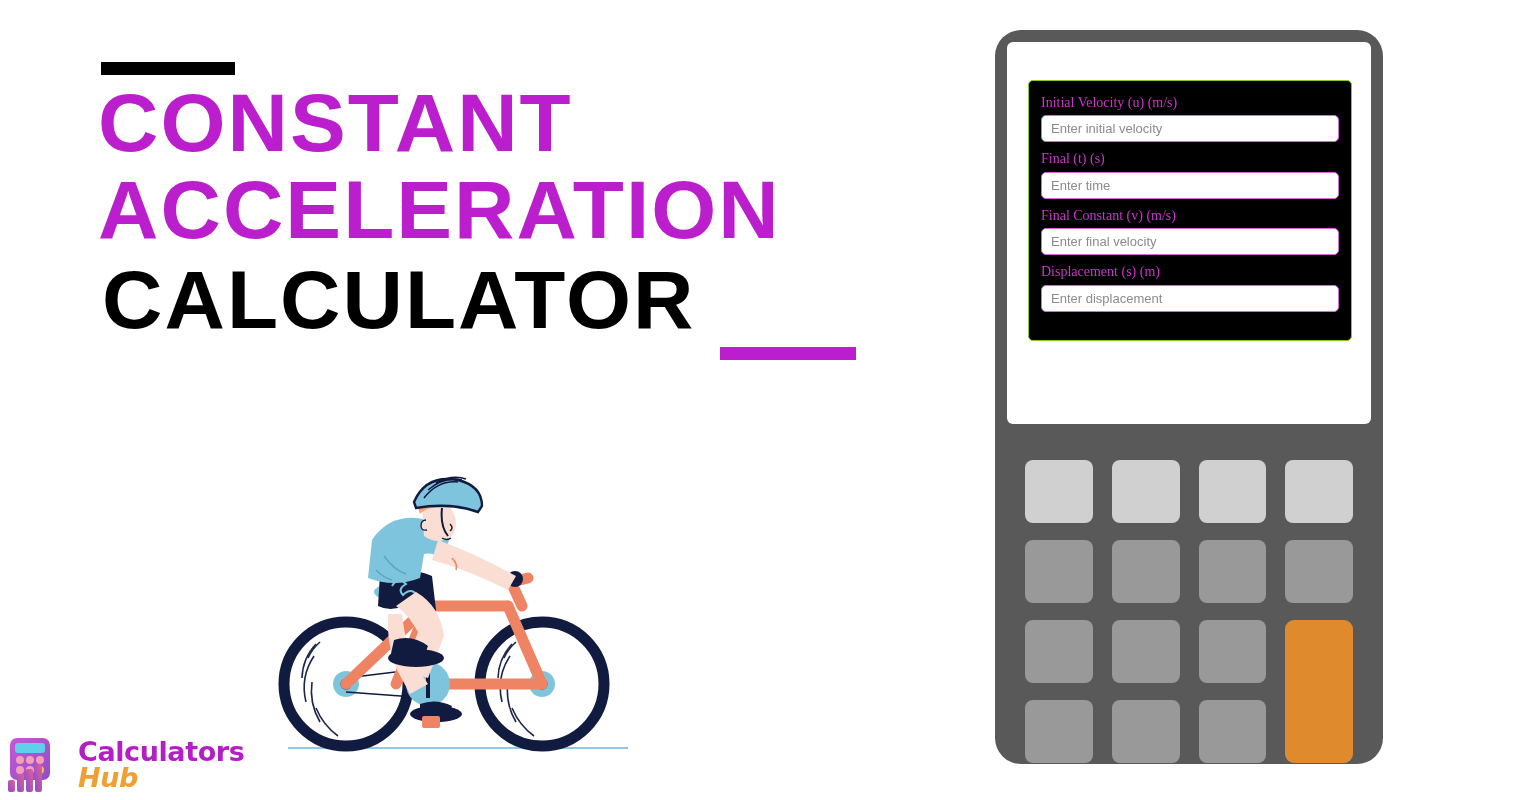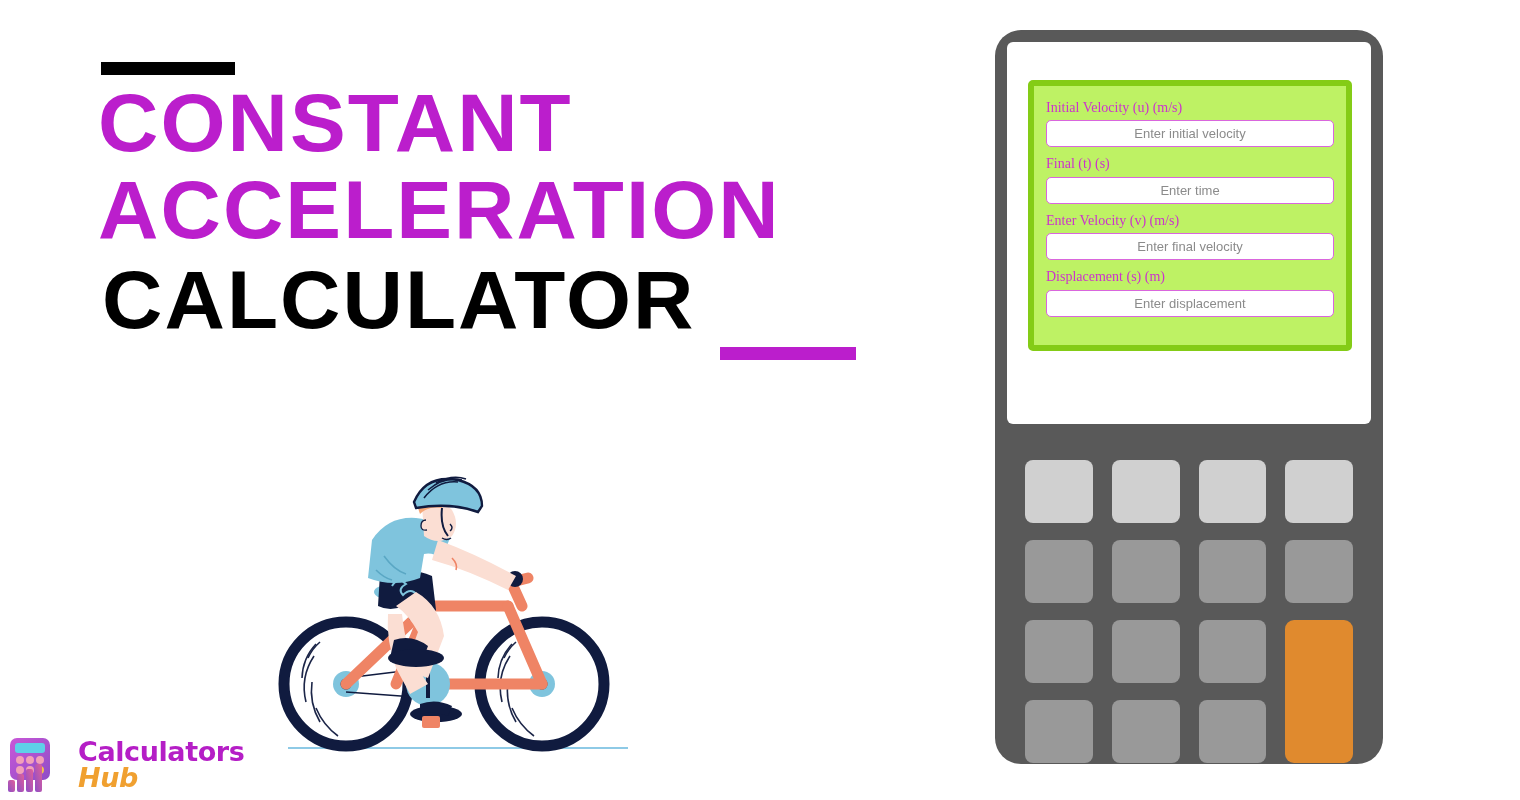--- a/index.html
+++ b/index.html
@@ -124,24 +124,24 @@
     background: #ffffff;
     border-radius: 6px;
     overflow: hidden;
   }
 
   .form-card {
     position: absolute;
     left: 21px;
     top: 38px;
     width: 324px;
-    border: 6px solid #84cc16;
+    border: 1px solid #84cc16;
     border-radius: 5px;
     padding: 14px 12px 12px 12px;
-    background: #bef264;
+    background: #000000;
   }
 
   .field { margin-bottom: 9px; }
   .field:last-child { margin-bottom: 16px; }
 
   .field-label {
     display: block;
     font-family: "Liberation Serif", serif;
     font-size: 14px;
     color: #cc33cc;
@@ -155,21 +155,20 @@
     width: 100%;
     height: 27px;
     border: 1px solid #d966dd;
     border-radius: 5px;
     background: #ffffff;
     padding: 9px 9px;
     font-family: "Liberation Sans", sans-serif;
     font-size: 13px;
     color: #333333;
     outline: none;
-    text-align: center;
   }
   .field-input::placeholder { color: #8b8b8b; }
 
   
   .keypad {
     position: absolute;
     left: 30px;
     top: 430px;
     width: 328px;
     height: 303px;
@@ -344,21 +343,21 @@
       <div class="form-card" id="form-card">
           <div class="field">
             <label class="field-label">Initial Velocity (u) (m/s)</label>
             <input type="text" class="field-input" placeholder="Enter initial velocity" style="">
           </div>
           <div class="field">
             <label class="field-label">Final (t) (s)</label>
             <input type="text" class="field-input" placeholder="Enter time" style="">
           </div>
           <div class="field">
-            <label class="field-label">Enter Velocity (v) (m/s)</label>
+            <label class="field-label">Final Constant (v) (m/s)</label>
             <input type="text" class="field-input" placeholder="Enter final velocity" style="">
           </div>
           <div class="field">
             <label class="field-label">Displacement (s) (m)</label>
             <input type="text" class="field-input" placeholder="Enter displacement" style="">
           </div>
         </div>
     </div>
 
     <div class="keypad" id="keypad">

